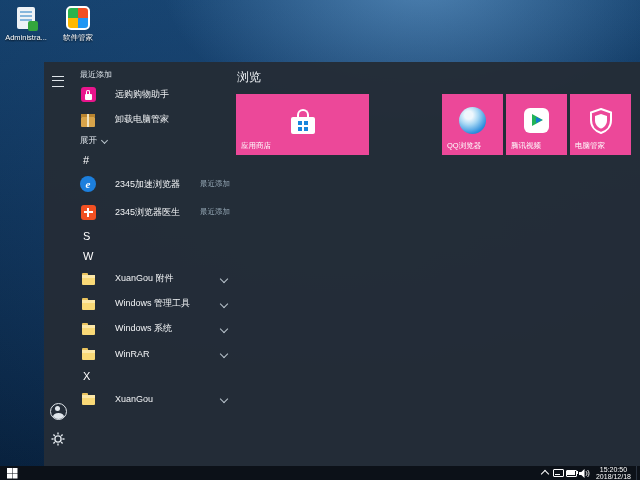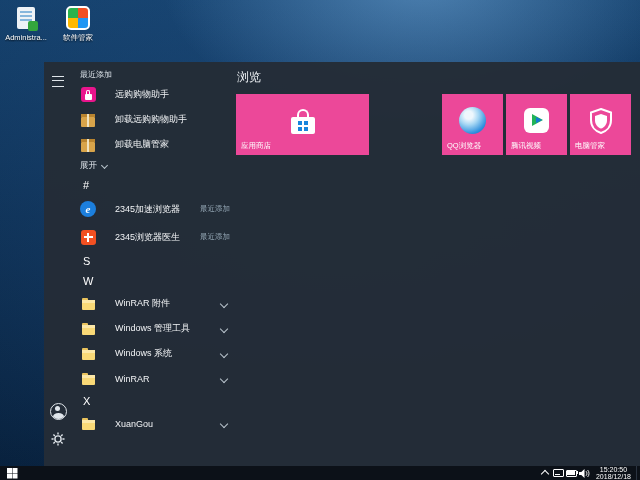--- a/index.html
+++ b/index.html
@@ -144,26 +144,20 @@
       <div class="app-row">
         <span class="app-ico">
             <span class="pink-icon"></span>
           </span>
         <span class="app-label">远购购物助手</span>
       </div>
       <div class="app-row">
         <span class="app-ico">
             <span class="box-icon"></span>
           </span>
-        <span class="app-label">卸载远购购物助手</span>
-      </div>
-      <div class="app-row">
-        <span class="app-ico">
-            <span class="box-icon"></span>
-          </span>
         <span class="app-label">卸载电脑管家</span>
       </div>
 
       <div class="expand-row">
         <span>展开</span>
         <span class="chev small"></span>
       </div>
 
       <div class="letter">#</div>
 
@@ -186,21 +180,21 @@
         </span>
       </div>
 
       <div class="letter">S</div>
 
       <div class="letter">W</div>
       <div class="app-row">
         <span class="app-ico">
             <span class="folder-icon"></span>
           </span>
-        <span class="app-label">WinRAR 附件</span>
+        <span class="app-label">XuanGou 附件</span>
         <span class="chev"></span>
       </div>
       <div class="app-row">
         <span class="app-ico">
             <span class="folder-icon"></span>
           </span>
         <span class="app-label">Windows 管理工具</span>
         <span class="chev"></span>
       </div>
       <div class="app-row">

